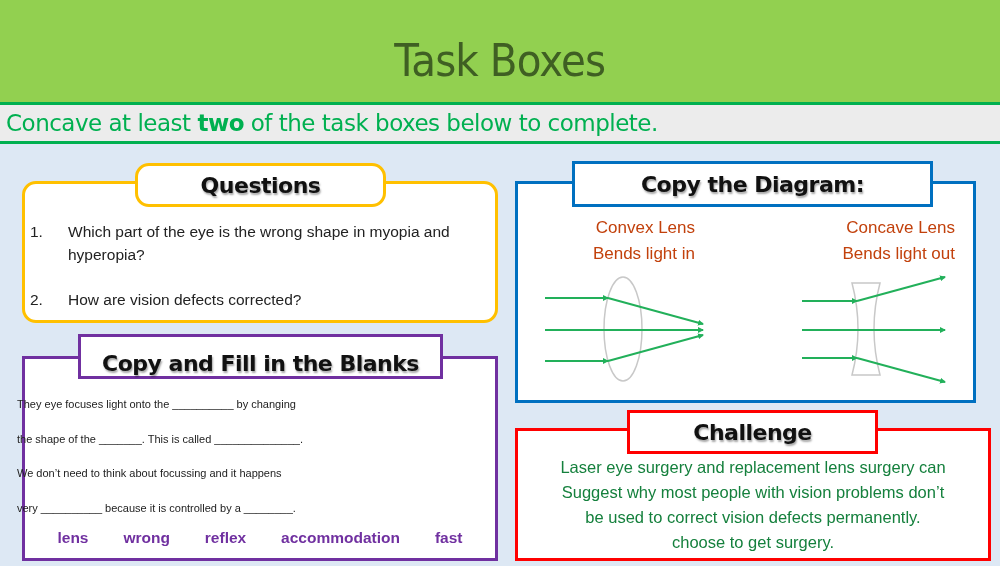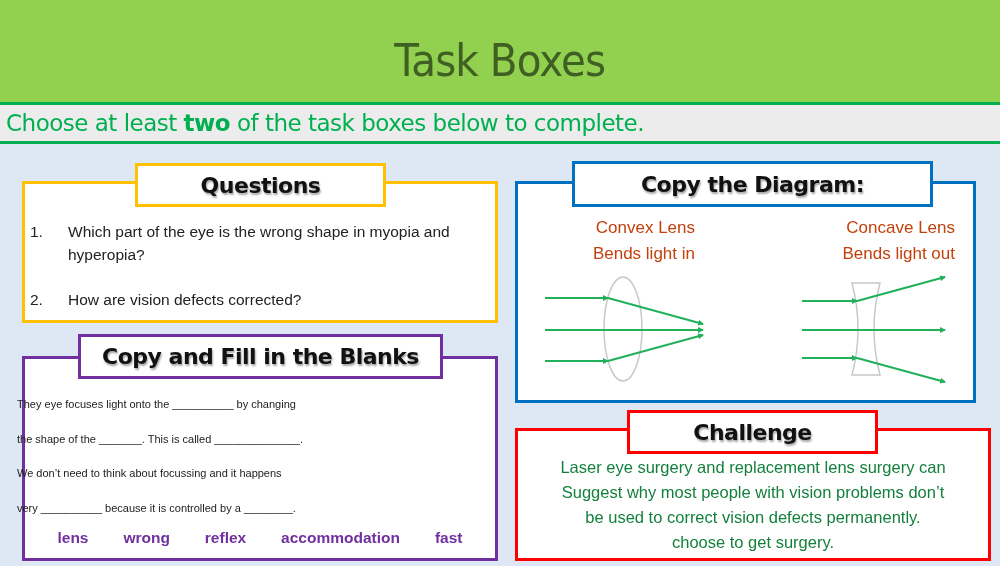--- a/index.html
+++ b/index.html
@@ -36,21 +36,21 @@
   }
   .tbox {
     position:absolute; background:#fff; box-sizing:border-box;
     border:3px solid;
     display:flex; align-items:center; justify-content:center;
     font-family:"DejaVu Sans", sans-serif; font-weight:bold;
     font-size:22px; color:#111;
     text-shadow:1px 2px 2px rgba(0,0,0,0.35);
     letter-spacing:-0.5px;
   }
-  .yellow { border-color:#ffc000; }
+  .yellow { border-color:#ffc000;border-radius:14px; }
   .purple { border-color:#7030a0; }
   .blue { border-color:#0070c0; }
   .red { border-color:#ff0000; }
 
   .q-list {
     position:absolute; left:30px; top:220px; width:450px;
     font-size:15.5px; color:#222; line-height:23px;
   }
   .q-item { display:flex; margin-bottom:22px; }
   .q-num { width:38px; flex-shrink:0; }
@@ -78,42 +78,42 @@
   svg { position:absolute; overflow:visible; }
 </style>
 </head>
 <body>
 
 <div class="header">
   <span class="title">Task Boxes</span>
 </div>
 
 <div class="instr">
-  <span style="white-space:pre">Choose at least </span>
+  <span style="white-space:pre">Concave at least </span>
     <b>two</b>
     <span style="white-space:pre"> of the task boxes below to complete.</span>
 </div>
 
 <div class="box yellow" style="left:22px;top:181px;width:476px;height:142px;"></div>
 <div class="tbox yellow" style="left:135px;top:163px;width:251px;height:44px;">
   <span>Questions</span>
 </div>
 <div class="q-list">
   <div class="q-item">
     <span class="q-num">1.</span>
     <span>Which part of the eye is the wrong shape in myopia and hyperopia?</span>
   </div>
   <div class="q-item">
     <span class="q-num">2.</span>
     <span>How are vision defects corrected?</span>
   </div>
 </div>
 
 <div class="box purple" style="left:22px;top:356px;width:476px;height:205px;"></div>
-<div class="tbox purple" style="left:78px;top:334px;width:365px;height:45px;">
+<div class="tbox purple" style="left:78px;top:334px;width:365px;height:45px;align-items:flex-end;">
   <span>Copy and Fill in the Blanks</span>
 </div>
 <div class="fill">
   <div class="line">They eye focuses light onto the __________ by changing</div>
   <div class="line">the shape of the _______. This is called ______________.</div>
   <div class="line">We don’t need to think about focussing and it happens</div>
   <div class="line">very __________ because it is controlled by a ________.</div>
 </div>
 <div class="words">
   <span>lens</span>

